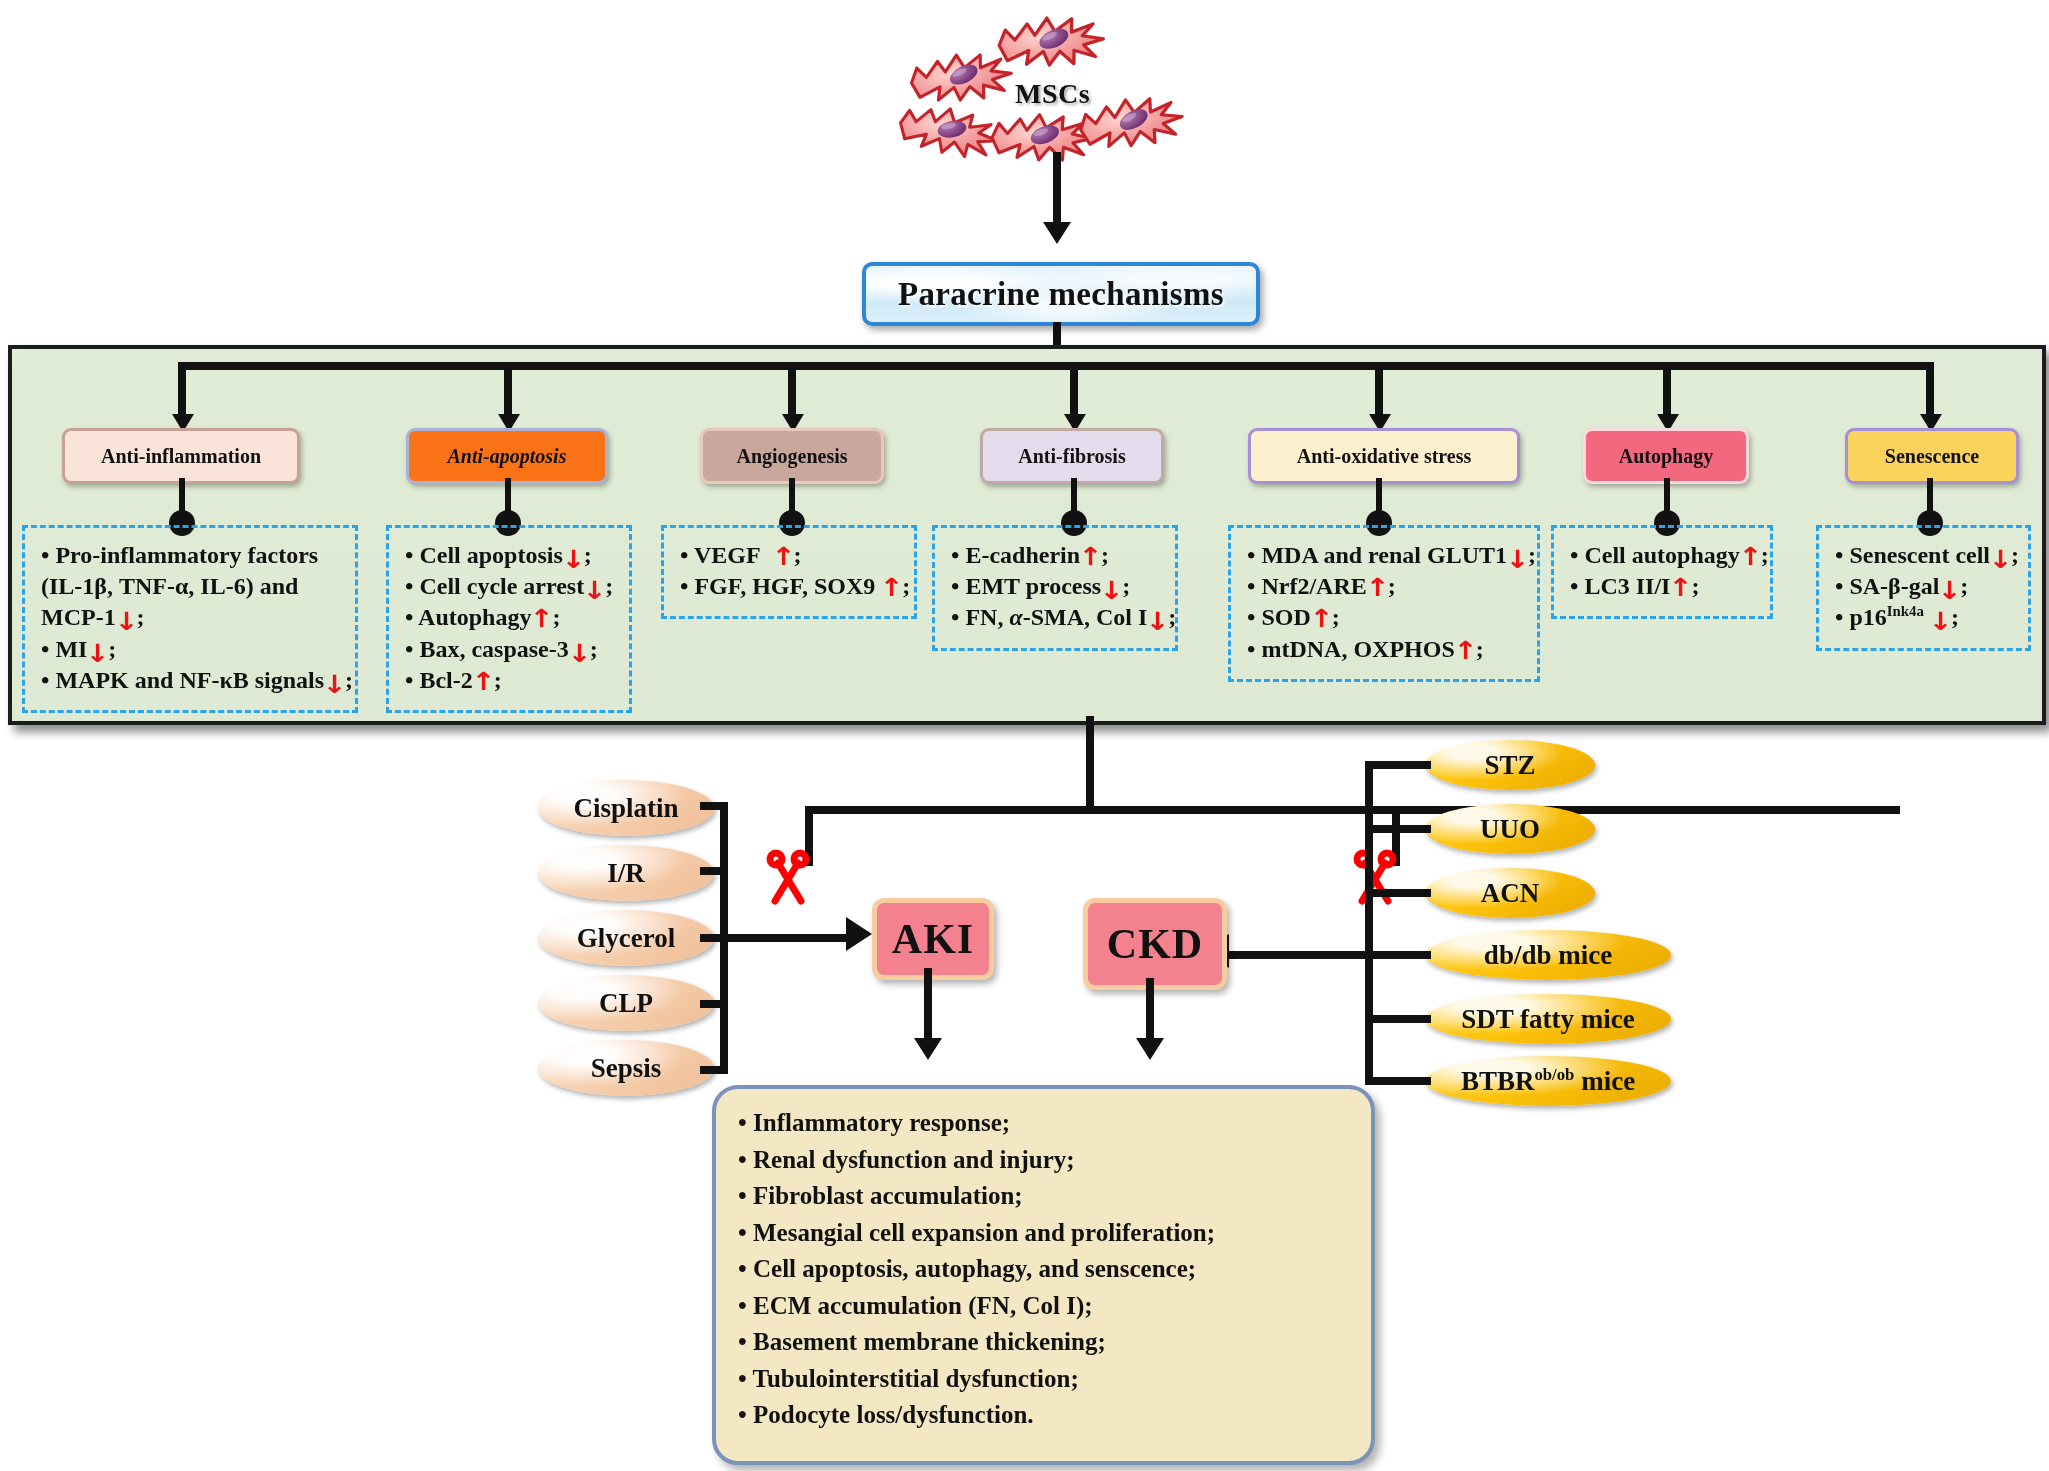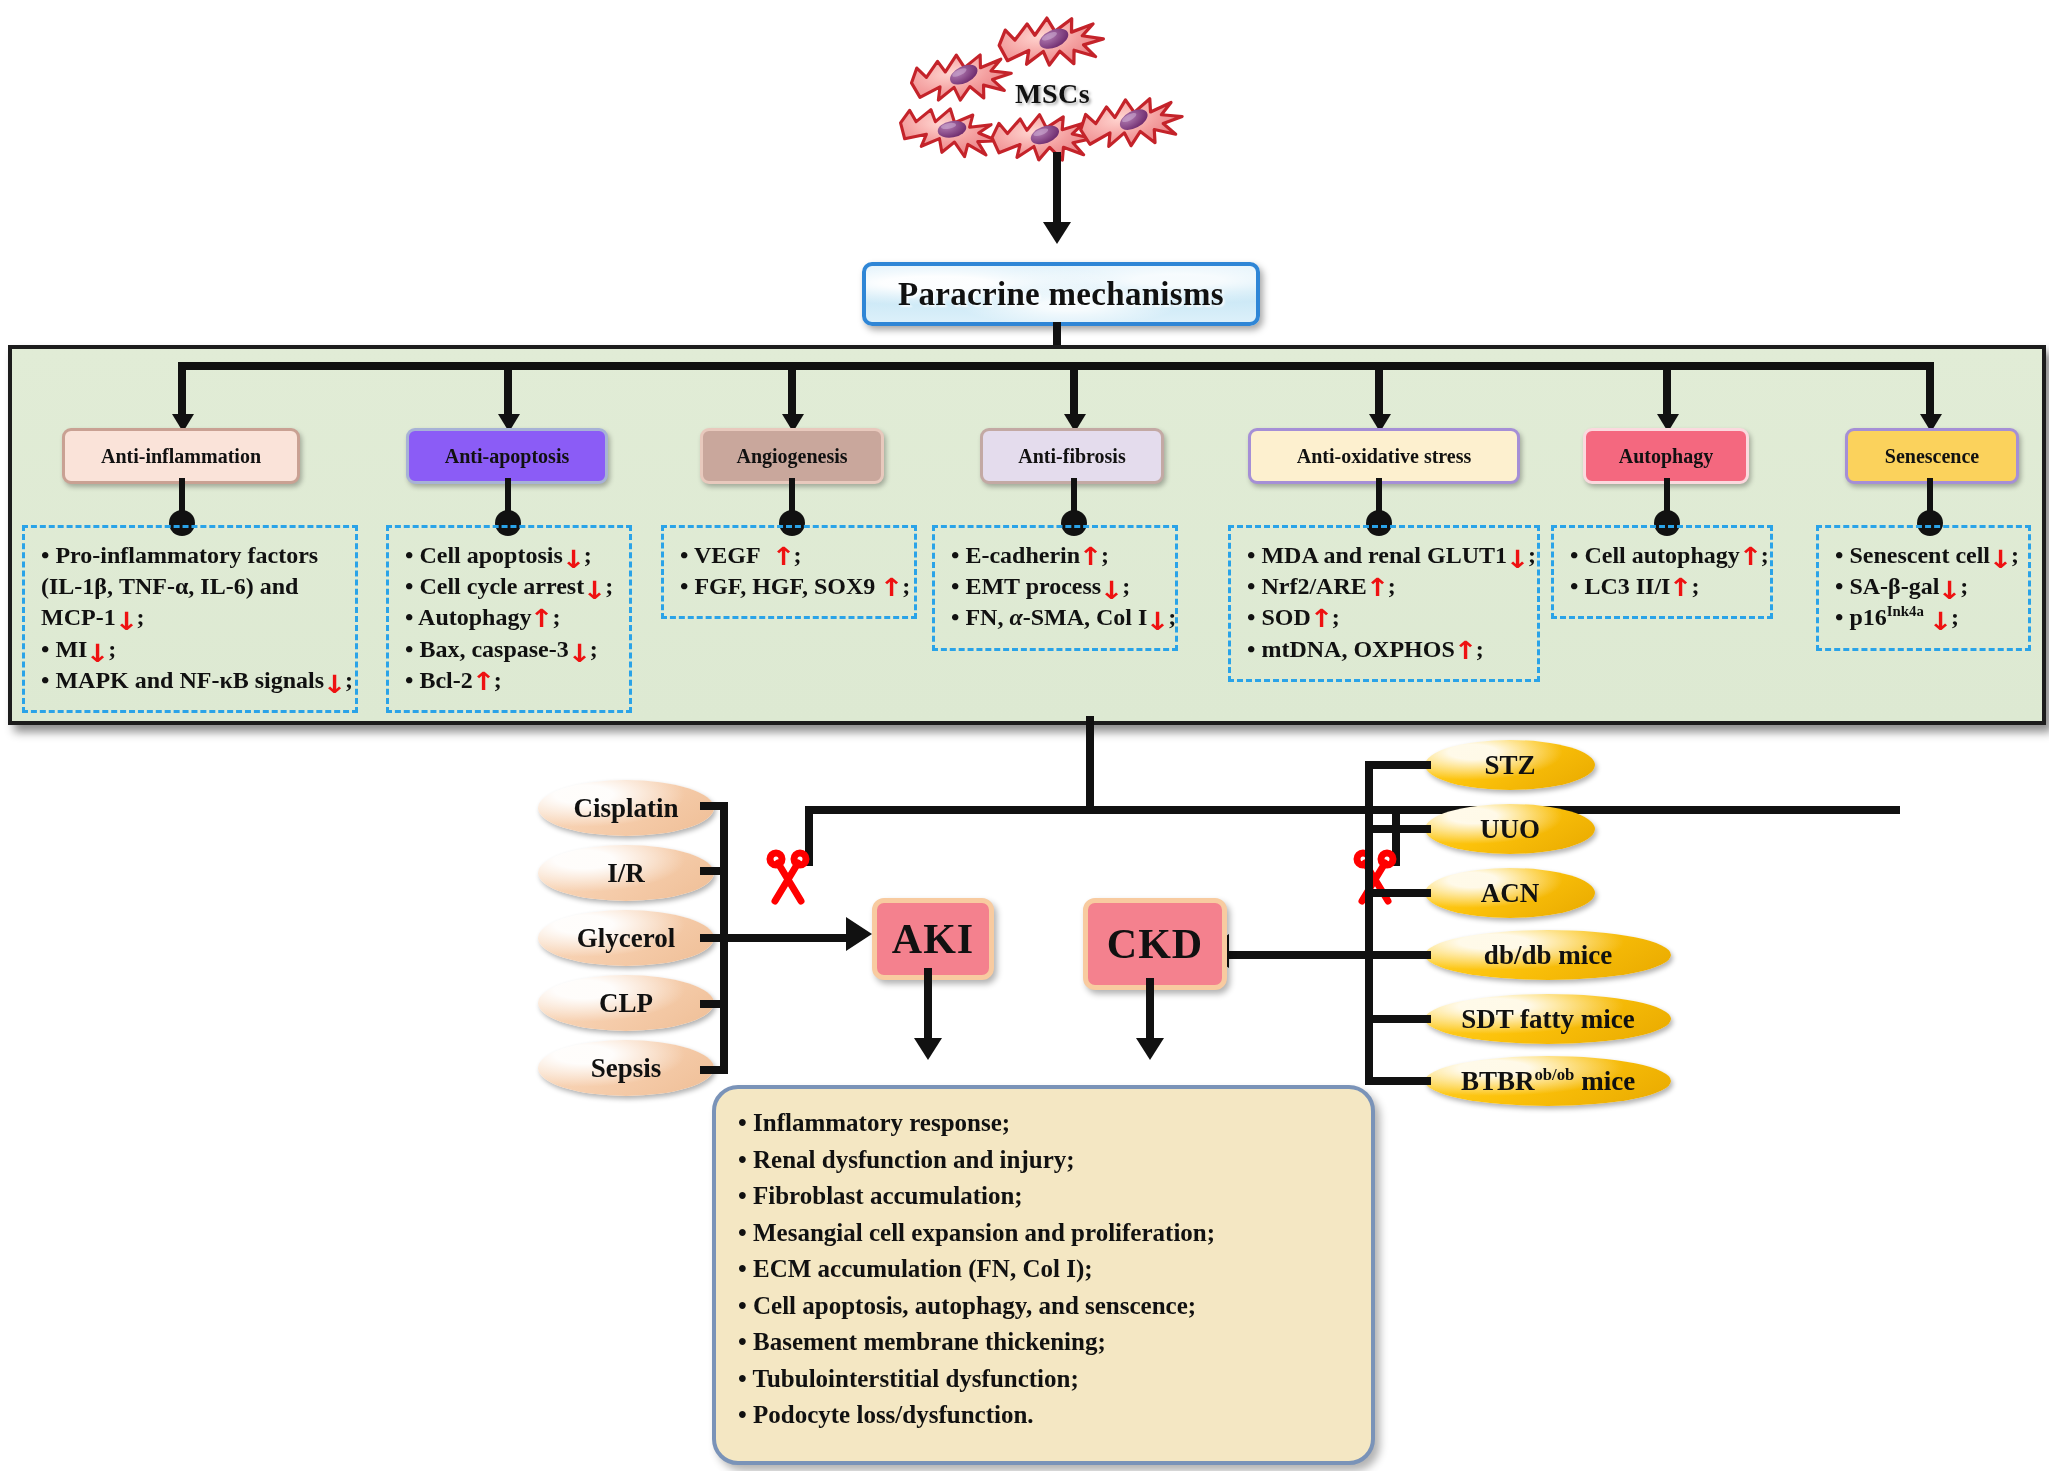--- a/index.html
+++ b/index.html
@@ -180,21 +180,21 @@
 <div class="abs dash-box" style="left:22px;top:525px;width:336px;">
   <ul>
     <li class="wrap">• Pro-inflammatory factors (IL-1β, TNF-α, IL-6) and MCP-1<span class="dn">↓</span>;</li>
     <li>• MI<span class="dn">↓</span>;</li>
     <li>• MAPK and NF-κB signals<span class="dn">↓</span>;</li>
   </ul>
 </div>
 
 <div class="abs vline" style="left:504px;top:362px;height:56px;"></div>
 <div class="abs arrowdown sm" style="left:498px;top:414px;"></div>
-<div class="abs mech-box" id="chip-1" style="left: 406px; top: 428px; width: 196px; background: #8b5cf6; border: 3px solid rgb(167, 178, 214);">
+<div class="abs mech-box" id="chip-1" style="left: 406px; top: 428px; width: 196px; background: #f97316; border: 3px solid rgb(167, 178, 214); font-style: italic;">
   <span>Anti-apoptosis</span>
 </div>
 <div class="abs vline-thin" style="left:505px;top:478px;height:42px;"></div>
 <div class="abs dot" style="left:495px;top:510px;"></div>
 <div class="abs dash-box" style="left:386px;top:525px;width:246px;">
   <ul>
     <li>• Cell apoptosis<span class="dn">↓</span>;</li>
     <li>• Cell cycle arrest<span class="dn">↓</span>;</li>
     <li>• Autophagy<span class="up">↑</span>;</li>
     <li>• Bax, caspase-3<span class="dn">↓</span>;</li>
@@ -365,19 +365,19 @@
 <div class="abs arrowdown" style="left:914px;top:1038px;"></div>
 <div class="abs vline" style="left:1146px;top:978px;height:62px;"></div>
 <div class="abs arrowdown" style="left:1136px;top:1038px;"></div>
 
 <div class="abs" id="outcomes-box">
   <ul>
     <li>• Inflammatory response;</li>
     <li>• Renal dysfunction and injury;</li>
     <li>• Fibroblast accumulation;</li>
     <li>• Mesangial cell expansion and proliferation;</li>
+    <li>• Cell apoptosis, autophagy, and senscence;</li>
     <li>• ECM accumulation (FN, Col I);</li>
-    <li>• Cell apoptosis, autophagy, and senscence;</li>
     <li>• Basement membrane thickening;</li>
     <li>• Tubulointerstitial dysfunction;</li>
     <li>• Podocyte loss/dysfunction.</li>
   </ul>
 </div>
 
 </body></html>

